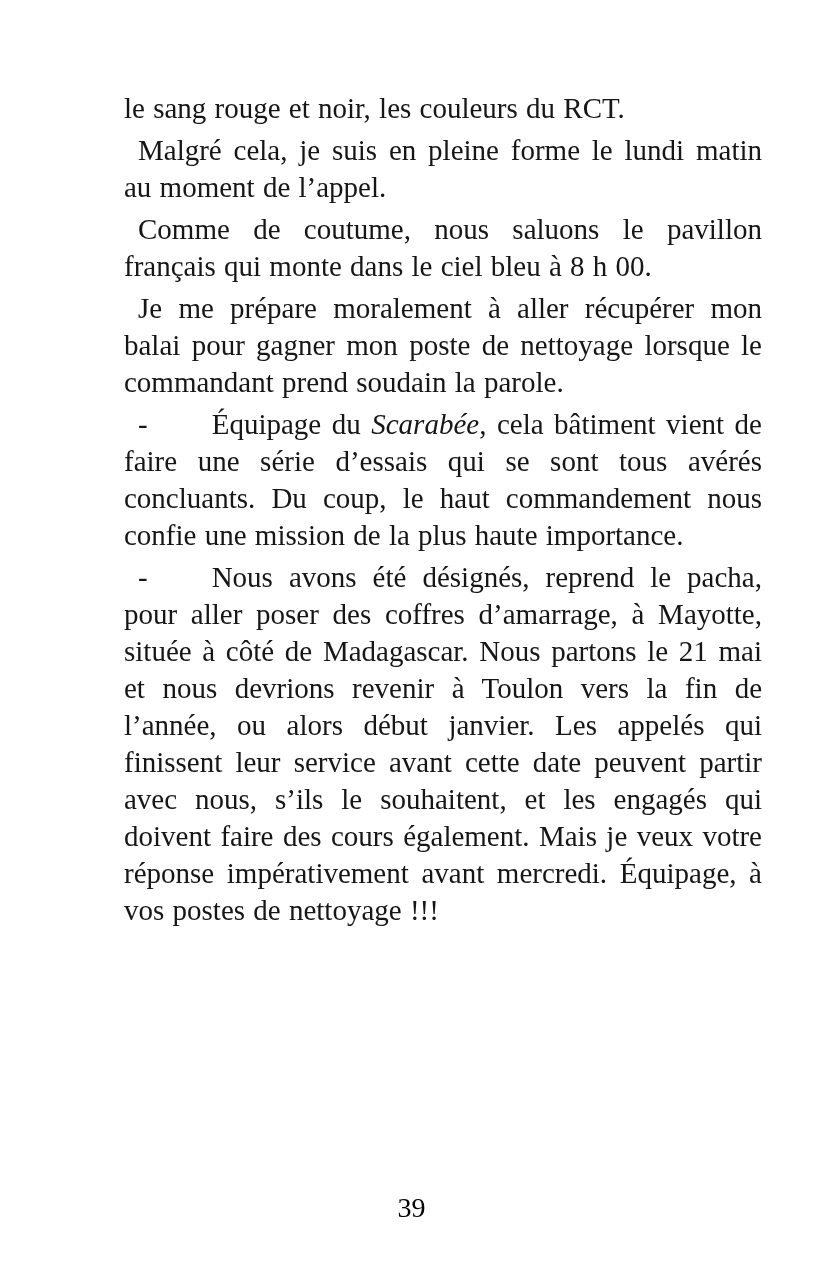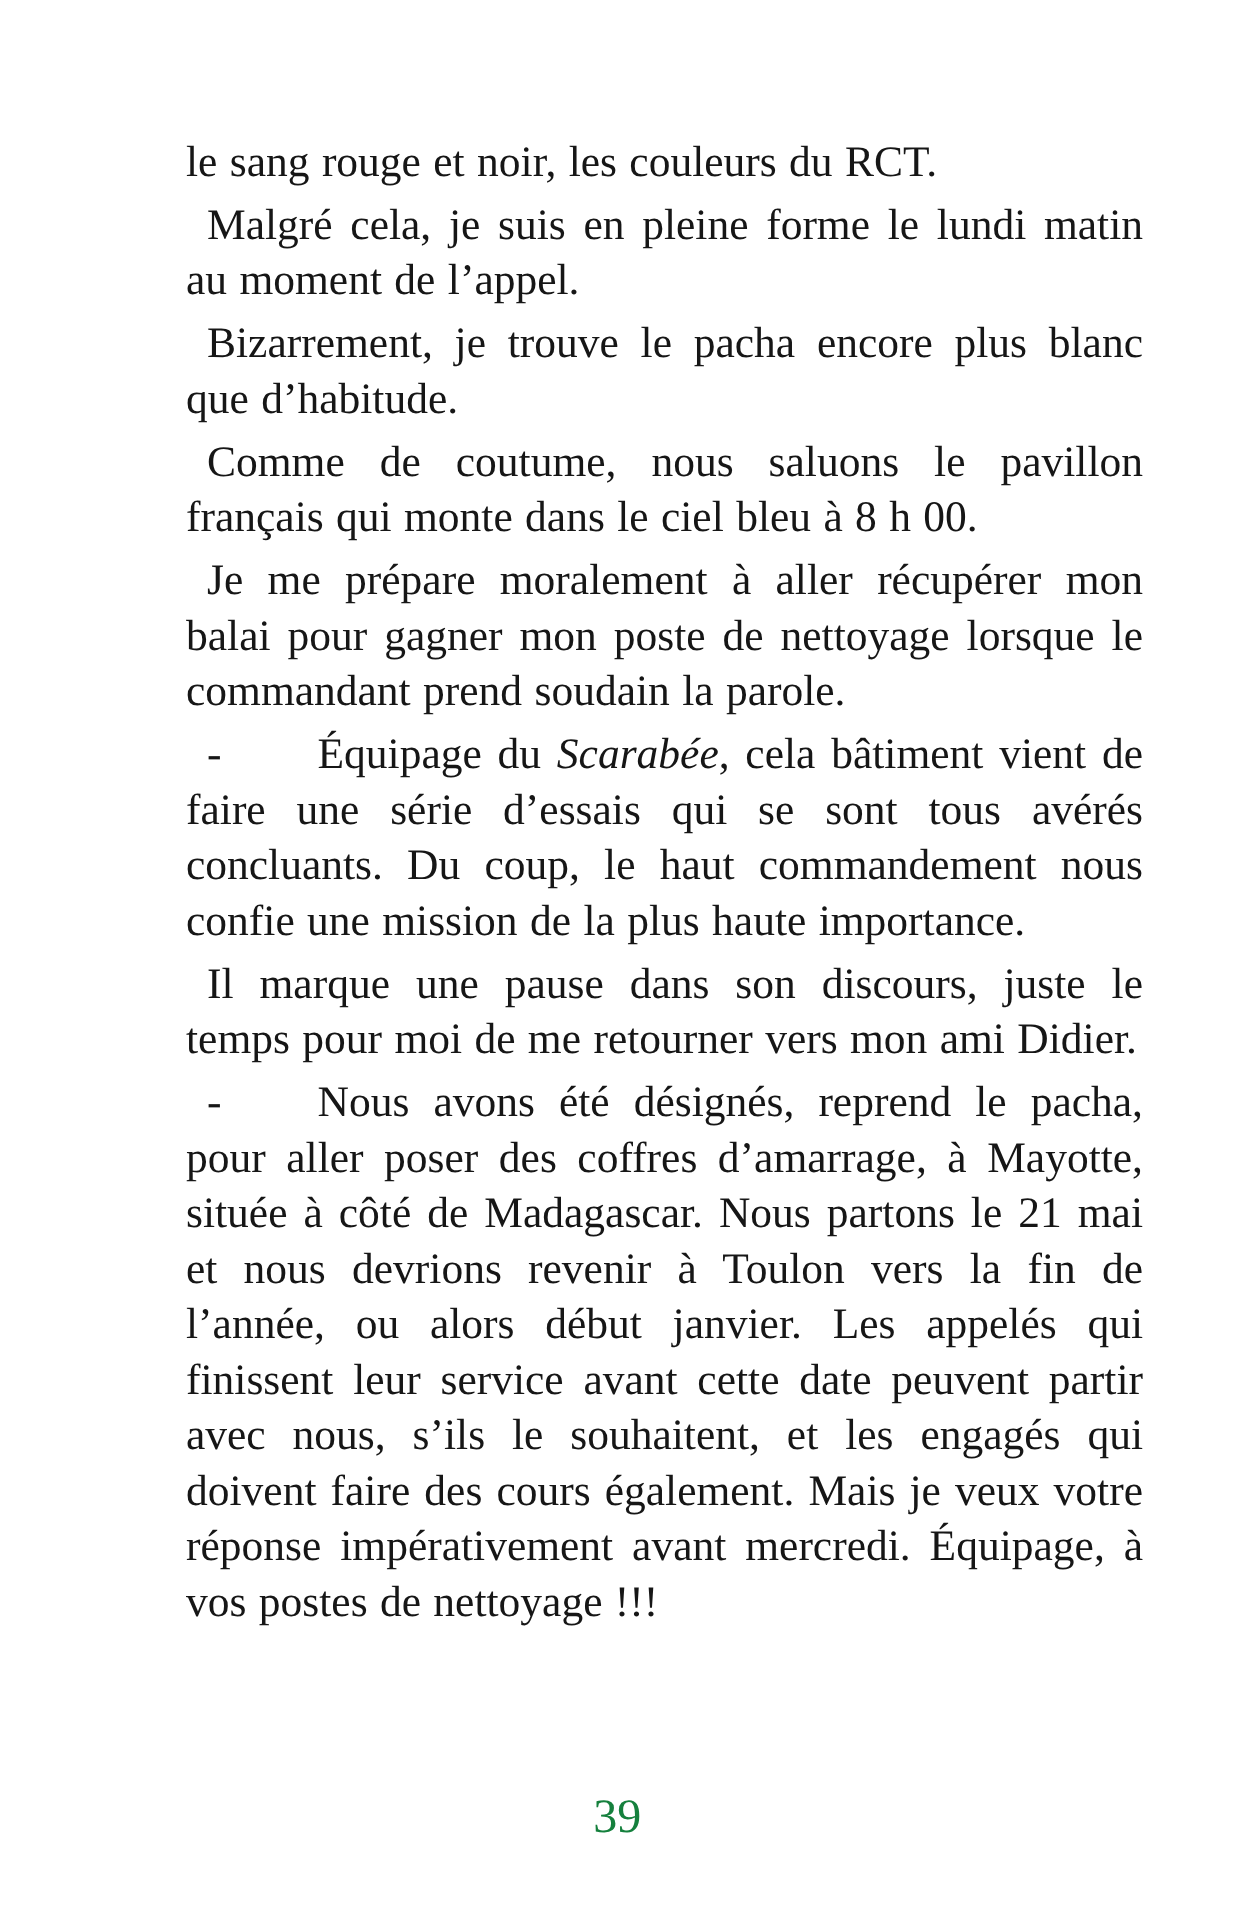--- a/index.html
+++ b/index.html
@@ -44,32 +44,30 @@
   }
   .italic {
     font-style: italic;
   }
   .page-number {
     position: absolute;
     top: 1192px;
     left: 0;
     width: 100%;
     text-align: center;
-    font-size: 32px;
-    color: #15803d;
+    font-size: 28px;
+    color: #000000;
   }
 </style>
 </head>
 <body>
 
 <div class="page">
   <div class="text-block" id="text-block">
       <p class="continuation"><span>le sang rouge et noir, les couleurs du RCT.</span></p>
       <p class="indented"><span>Malgré cela, je suis en pleine forme le lundi matin au moment de l’appel.</span></p>
-      <p class="indented"><span>Bizarrement, je trouve le pacha encore plus blanc que d’habitude.</span></p>
       <p class="indented"><span>Comme de coutume, nous saluons le pavillon français qui monte dans le ciel bleu à 8 h 00.</span></p>
       <p class="indented"><span>Je me prépare moralement à aller récupérer mon balai pour gagner mon poste de nettoyage lorsque le commandant prend soudain la parole.</span></p>
       <p class="dialogue"><span>-</span><span class="tab"></span><span>Équipage du </span><span class="italic">Scarabée</span><span>, cela bâtiment vient de faire une série d’essais qui se sont tous avérés concluants. Du coup, le haut commandement nous confie une mission de la plus haute importance.</span></p>
-      <p class="indented"><span>Il marque une pause dans son discours, juste le temps pour moi de me retourner vers mon ami Didier.</span></p>
       <p class="dialogue"><span>-</span><span class="tab"></span><span>Nous avons été désignés, reprend le pacha, pour aller poser des coffres d’amarrage, à Mayotte, située à côté de Madagascar. Nous partons le 21 mai et nous devrions revenir à Toulon vers la fin de l’année, ou alors début janvier. Les appelés qui finissent leur service avant cette date peuvent partir avec nous, s’ils le souhaitent, et les engagés qui doivent faire des cours également. Mais je veux votre réponse impérativement avant mercredi. Équipage, à vos postes de nettoyage !!!</span></p>
     </div>
   <div class="page-number">39</div>
 </div>
 
 </body></html>

